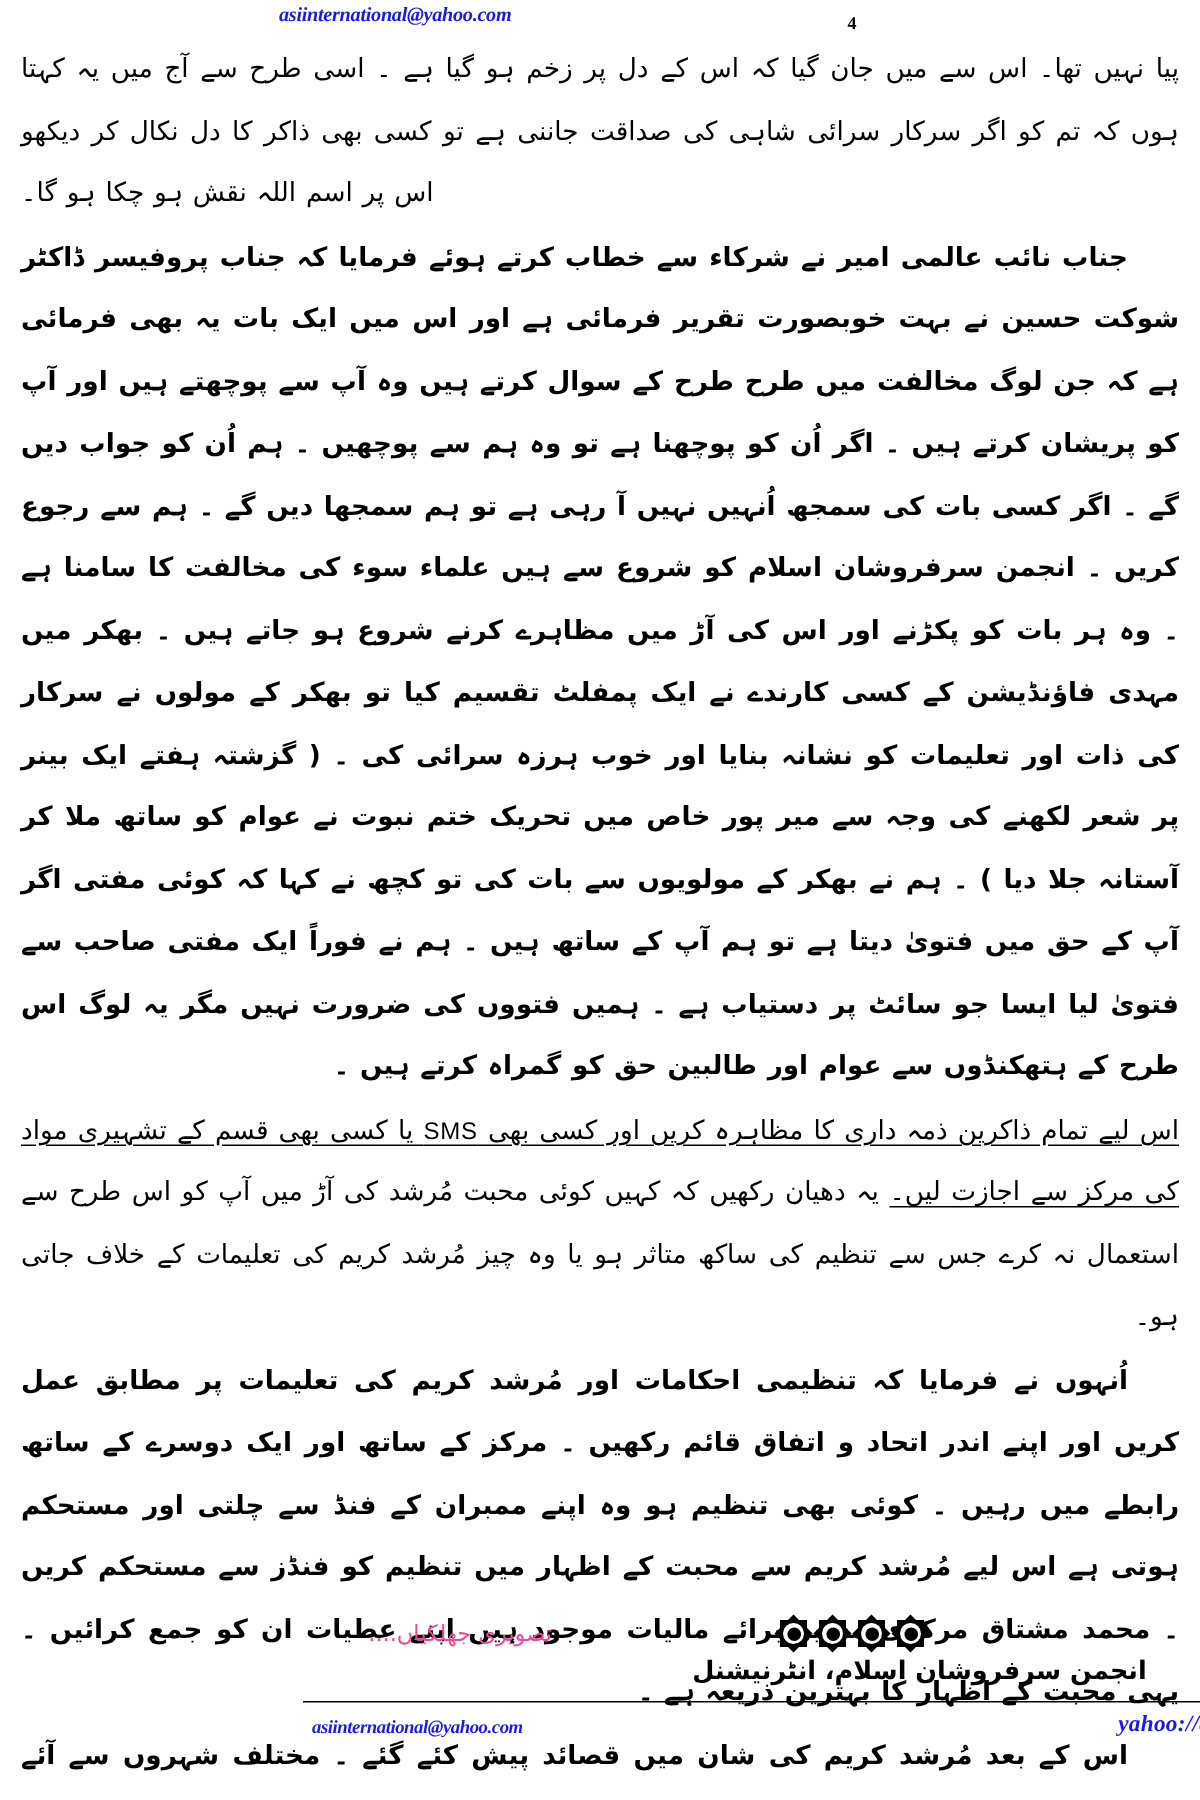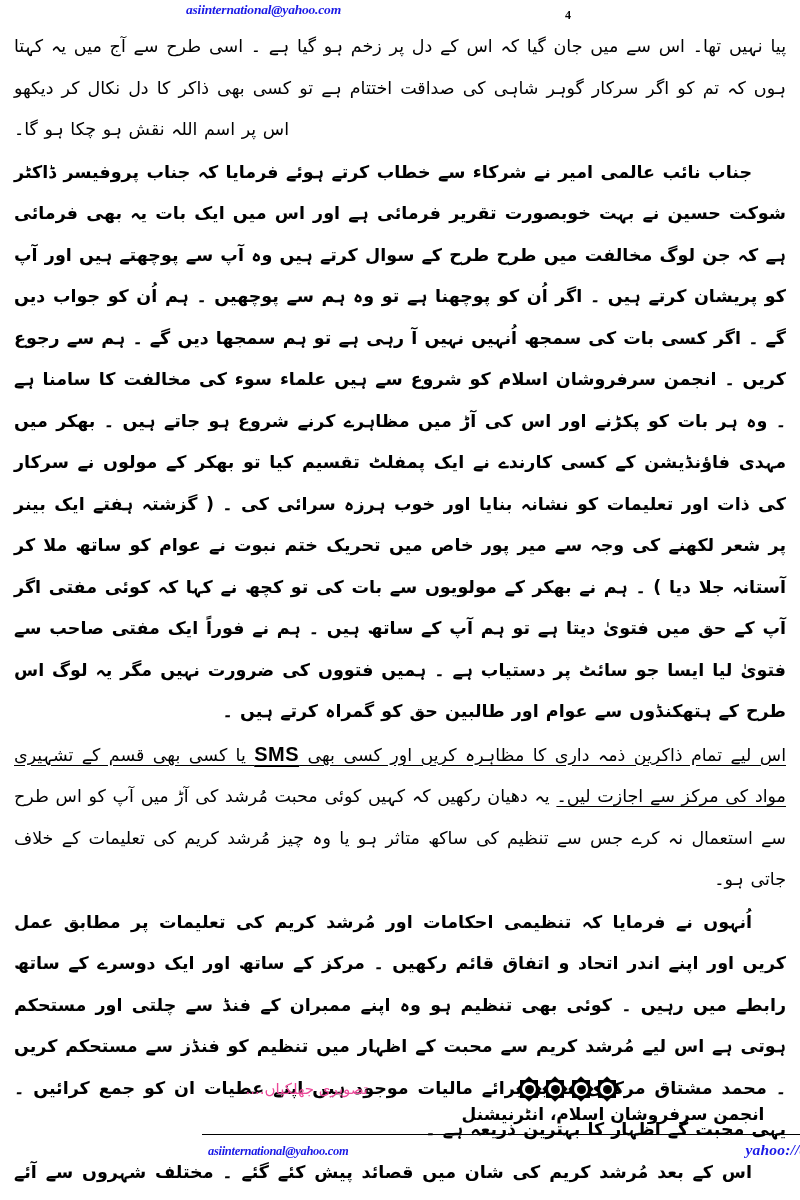--- a/index.html
+++ b/index.html
@@ -90,23 +90,22 @@
   }
   .para u,
   .u-span {
     text-decoration: underline;
     text-underline-offset: 4px;
   }
   .latin-inline {
     direction: ltr;
     unicode-bidi: embed;
     font-family: "Liberation Sans", "DejaVu Sans", sans-serif;
-    font-size: 20px;
+    font-size: 16px;
     letter-spacing: 0.5px;
-    font-weight: bold;
   }
 
   
   .page-footer {
     position: absolute;
     left: 0;
     bottom: 0;
     width: 800px;
     height: 122px;
   }
@@ -232,21 +231,21 @@
 
 <div class="page">
 
   <div class="page-header">
     <div class="header-email">asiinternational@yahoo.com</div>
     <div class="header-pageno">4</div>
   </div>
 
   <div class="body-area">
 
-    <p class="para last-justify">پیا نہیں تھا۔ اس سے میں جان گیا کہ اس کے دل پر زخم ہو گیا ہے ۔ اسی طرح سے آج میں یہ کہتا ہوں کہ تم کو اگر سرکار گوہر شاہی کی صداقت اختتام ہے تو کسی بھی ذاکر کا دل نکال کر دیکھو اس پر اسم اللہ نقش ہو چکا ہو گا۔</p>
+    <p class="para last-justify">پیا نہیں تھا۔ اس سے میں جان گیا کہ اس کے دل پر زخم ہو گیا ہے ۔ اسی طرح سے آج میں یہ کہتا ہوں کہ تم کو اگر سرکار سرائی شاہی کی صداقت جاننی ہے تو کسی بھی ذاکر کا دل نکال کر دیکھو اس پر اسم اللہ نقش ہو چکا ہو گا۔</p>
 
     <p class="para indent">جناب نائب عالمی امیر نے شرکاء سے خطاب کرتے ہوئے فرمایا کہ جناب پروفیسر ڈاکٹر شوکت حسین نے بہت خوبصورت تقریر فرمائی ہے اور اس میں ایک بات یہ بھی فرمائی ہے کہ جن لوگ مخالفت میں طرح طرح کے سوال کرتے ہیں وہ آپ سے پوچھتے ہیں اور آپ کو پریشان کرتے ہیں ۔ اگر اُن کو پوچھنا ہے تو وہ ہم سے پوچھیں ۔ ہم اُن کو جواب دیں گے ۔ اگر کسی بات کی سمجھ اُنہیں نہیں آ رہی ہے تو ہم سمجھا دیں گے ۔ ہم سے رجوع کریں ۔ انجمن سرفروشان اسلام کو شروع سے ہیں علماء سوء کی مخالفت کا سامنا ہے ۔ وہ ہر بات کو پکڑنے اور اس کی آڑ میں مظاہرے کرنے شروع ہو جاتے ہیں ۔ بھکر میں مہدی فاؤنڈیشن کے کسی کارندے نے ایک پمفلٹ تقسیم کیا تو بھکر کے مولوں نے سرکار کی ذات اور تعلیمات کو نشانہ بنایا اور خوب ہرزہ سرائی کی ۔ ( گزشتہ ہفتے ایک بینر پر شعر لکھنے کی وجہ سے میر پور خاص میں تحریک ختم نبوت نے عوام کو ساتھ ملا کر آستانہ جلا دیا ) ۔ ہم نے بھکر کے مولویوں سے بات کی تو کچھ نے کہا کہ کوئی مفتی اگر آپ کے حق میں فتویٰ دیتا ہے تو ہم آپ کے ساتھ ہیں ۔ ہم نے فوراً ایک مفتی صاحب سے فتویٰ لیا ایسا جو سائٹ پر دستیاب ہے ۔ ہمیں فتووں کی ضرورت نہیں مگر یہ لوگ اس طرح کے ہتھکنڈوں سے عوام اور طالبین حق کو گمراہ کرتے ہیں ۔</p>
 
     <p class="para"><span class="u-span">اس لیے تمام ذاکرین ذمہ داری کا مظاہرہ کریں اور کسی بھی </span><span class="u-span latin-inline">SMS</span><span class="u-span"> یا کسی بھی قسم کے تشہیری مواد کی مرکز سے اجازت لیں۔</span><span> یہ دھیان رکھیں کہ کہیں کوئی محبت مُرشد کی آڑ میں آپ کو اس طرح سے استعمال نہ کرے جس سے تنظیم کی ساکھ متاثر ہو یا وہ چیز مُرشد کریم کی تعلیمات کے خلاف جاتی ہو۔</span></p>
 
     <p class="para indent">اُنہوں نے فرمایا کہ تنظیمی احکامات اور مُرشد کریم کی تعلیمات پر مطابق عمل کریں اور اپنے اندر اتحاد و اتفاق قائم رکھیں ۔ مرکز کے ساتھ اور ایک دوسرے کے ساتھ رابطے میں رہیں ۔ کوئی بھی تنظیم ہو وہ اپنے ممبران کے فنڈ سے چلتی اور مستحکم ہوتی ہے اس لیے مُرشد کریم سے محبت کے اظہار میں تنظیم کو فنڈز سے مستحکم کریں ۔ محمد مشتاق مرکزی مشیر برائے مالیات موجود ہیں اپنے عطیات ان کو جمع کرائیں ۔ یہی محبت کے اظہار کا بہترین ذریعہ ہے ۔</p>
 
     <p class="para indent">اس کے بعد مُرشد کریم کی شان میں قصائد پیش کئے گئے ۔ مختلف شہروں سے آئے ہوئے ذاکرین نے اپنے اپنے علاقے کی نمائندگی کی اور مُرشد کریم کی شان میں قصائد پیش کرتے ہوئے والہانہ محبت اور وابستگی کا اظہار کیا ۔ قصائد کا یہ سلسلہ تقریباً ایک گھنٹہ جاری رہا ۔ تقریباً سہ پہر تین بجے یہ عظیم الشان روحانی اور وجدانی محفل اپنے اختتام کو پہنچی ۔</p>
 
   </div>

